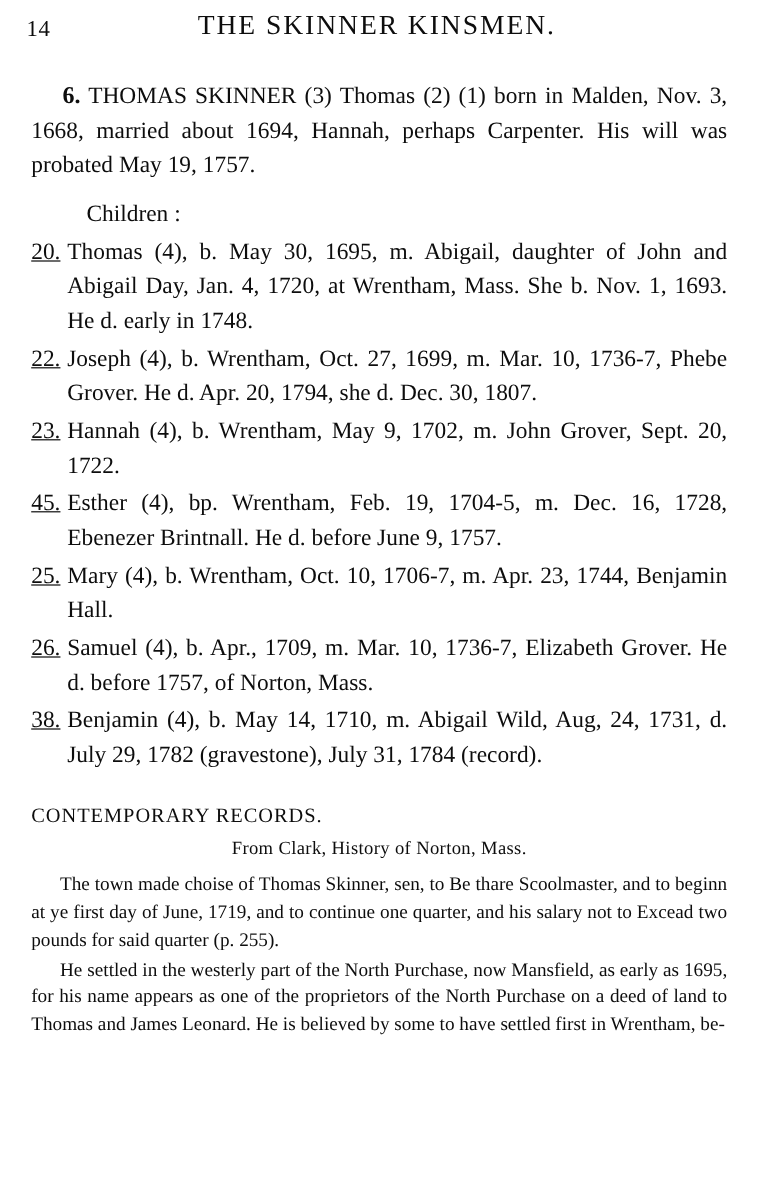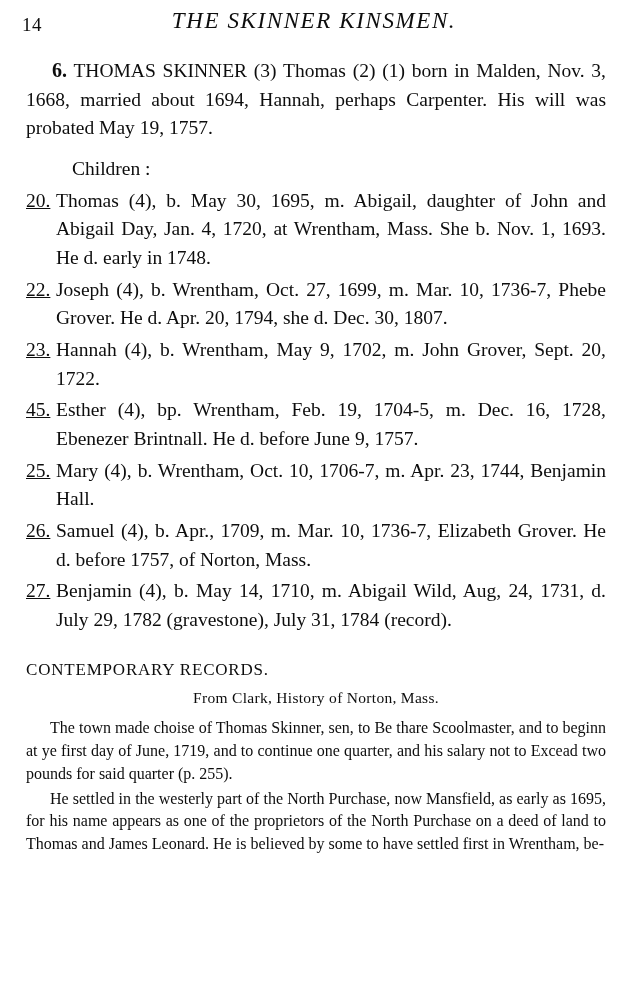--- a/index.html
+++ b/index.html
@@ -34,34 +34,33 @@
     letter-spacing: 0.5px;
   }
   .running-title {
     position: absolute;
     left: 0;
     right: 0;
     top: 8px;
     text-align: center;
     font-size: 23px;
     letter-spacing: 1.6px;
-    font-style: italic;
   }
   .body {
     margin: 0 34px 0 26px;
   }
   p {
     margin: 0;
     font-size: 19.5px;
     line-height: 1.47;
     text-align: justify;
     text-justify: inter-word;
   }
   .entry-head {
-    margin-top: 10px;
+    margin-top: 20px;
     text-indent: 26px;
   }
   .entry-head .num {
     font-weight: bold;
     font-size: 20px;
   }
   .children-label {
     margin-top: 12px;
     text-indent: 46px;
   }
@@ -141,21 +140,21 @@
     </div>
     <div class="item">
       <div class="n">25.</div>
       <div class="txt">Mary (4), b. Wrentham, Oct. 10, 1706-7, m. Apr. 23, 1744, Benjamin Hall.</div>
     </div>
     <div class="item">
       <div class="n">26.</div>
       <div class="txt">Samuel (4), b. Apr., 1709, m. Mar. 10, 1736-7, Elizabeth Grover.  He d. before 1757, of Norton, Mass.</div>
     </div>
     <div class="item">
-      <div class="n">27.</div>
+      <div class="n">38.</div>
       <div class="txt">Benjamin (4), b. May 14, 1710, m. Abigail Wild, Aug, 24, 1731, d. July 29, 1782 (gravestone), July 31, 1784 (record).</div>
     </div>
 
     <div class="section-title">CONTEMPORARY RECORDS.</div>
     <div class="section-sub">From Clark, History of Norton, Mass.</div>
 
     <p class="note indent">The town made choise of Thomas Skinner, sen, to Be thare Scoolmaster, and to beginn at ye first day of June, 1719, and to continue one quarter, and his salary not to Excead two pounds for said quarter (p. 255).</p>
     <p class="note indent note-tight">He settled in the westerly part of the North Purchase, now Mansfield, as early as 1695, for his name appears as one of the proprietors of the North Purchase on a deed of land to Thomas and James Leonard.  He is believed by some to have settled first in Wrentham, be-</p>
 
   </div>

